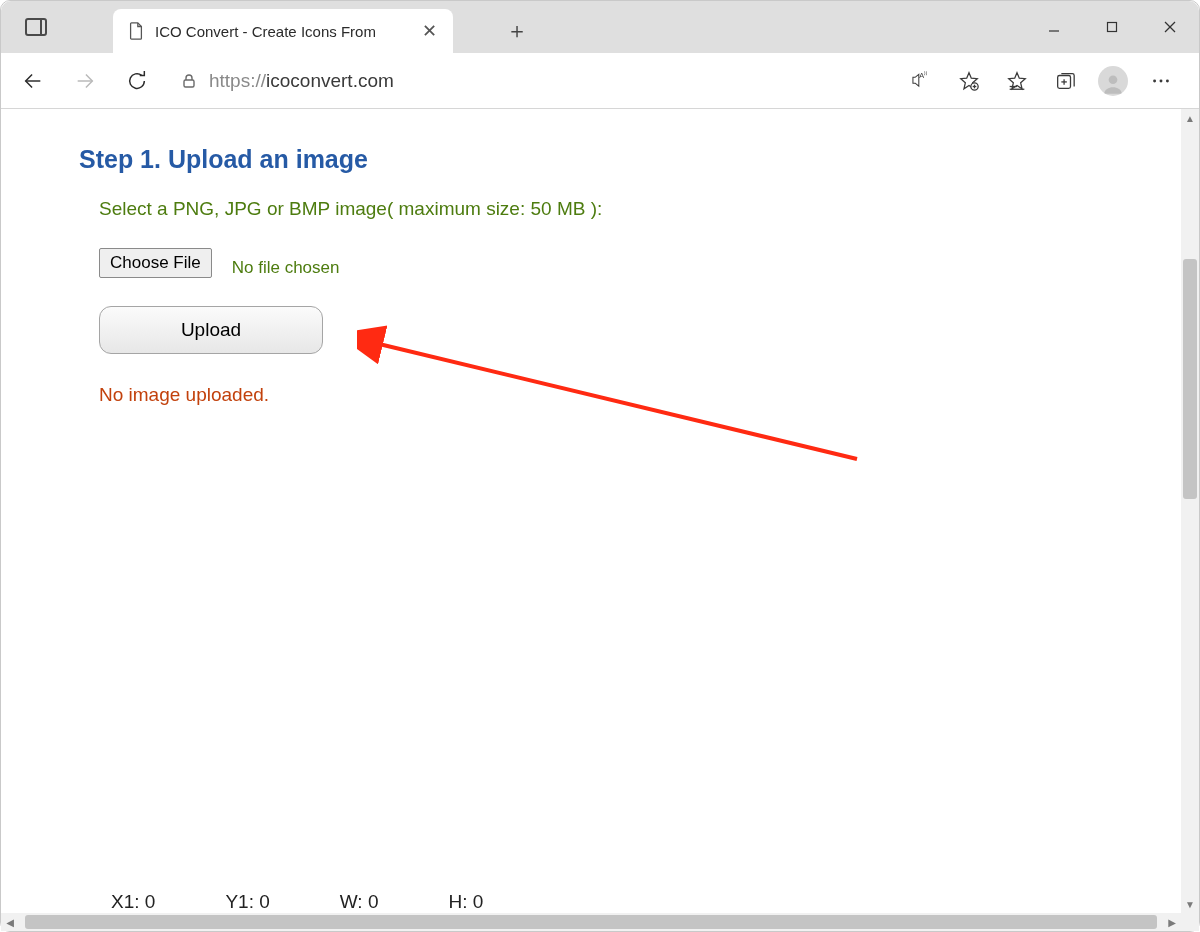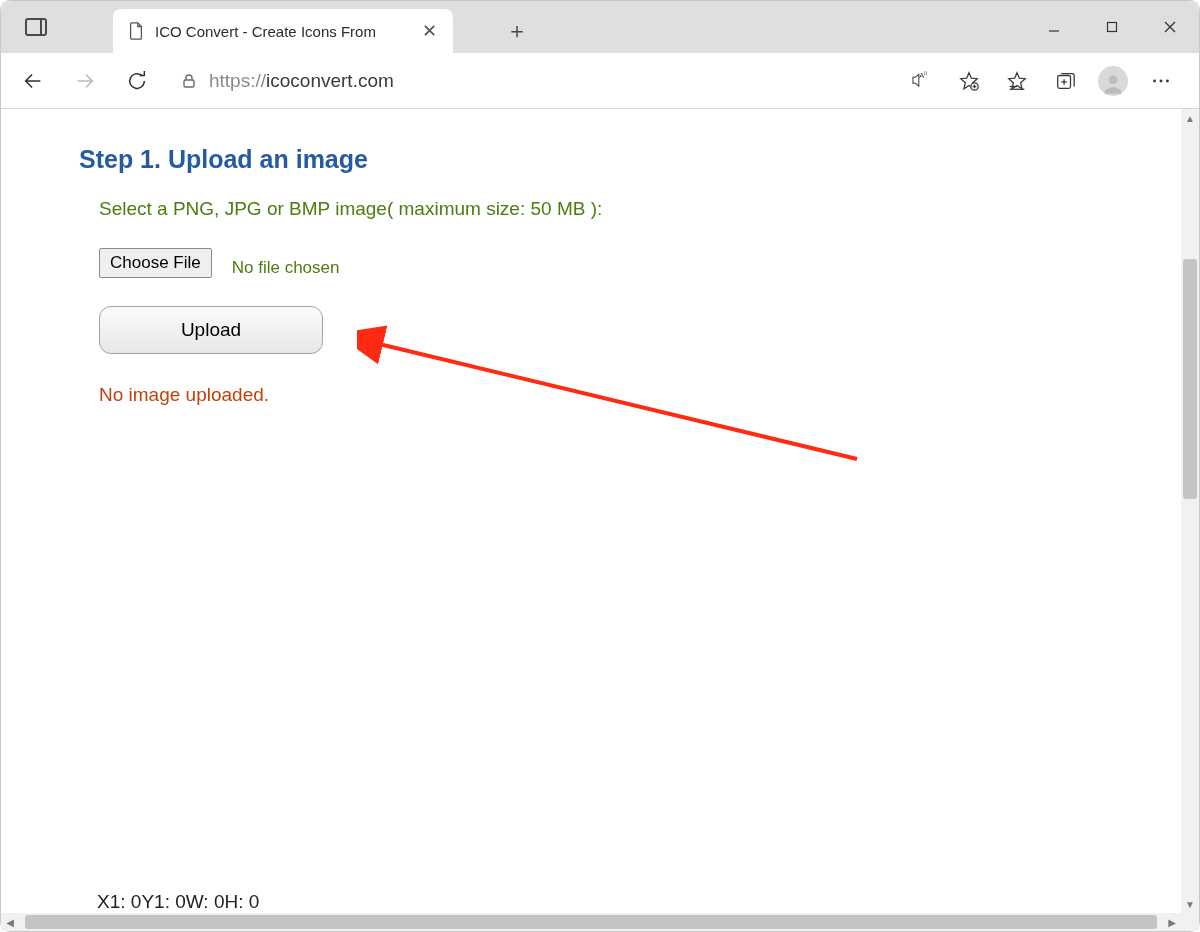--- a/index.html
+++ b/index.html
@@ -55,21 +55,21 @@
   
   h2.step { color: #265aa5; font-size: 25px; font-weight: 700; margin-bottom: 24px; margin-left: -20px; }
   .body-text { font-size: 19px; color: #4d7c0f; }
   .row { margin-bottom: 28px; }
   .choose-wrap { display: flex; align-items: flex-end; gap: 20px; }
   .choose-btn { font-size: 17px; padding: 4px 10px; background: #efefef; border: 1px solid #8a8a8a; border-radius: 2px; font-family: Arial, sans-serif; }
   .upload-btn { width: 224px; height: 48px; font-size: 19px; background: linear-gradient(#fbfbfb, #e7e7e7); border: 1px solid #a5a5a5; border-radius: 12px; display: flex; align-items: center; justify-content: center; }
   .status { font-size: 19px; color: #c2410c; margin-top: 30px; }
   .section2 { margin-top: 48px; }
   .placeholder-big { font-size: 42px; font-weight: 700; color: #767676; text-align: center; margin-top: 90px; margin-left: 260px; letter-spacing: 0.5px; }
-  .coords { position: absolute; bottom: 0; left: 96px; font-size: 19px; color: #222; display: flex; }
+  .coords { position: absolute; bottom: 0; left: 110px; font-size: 19px; color: #222; display: flex; gap: 70px; }
   .coords span.lbl { display: inline; }
 
   
   .arrow-annot { position: absolute; pointer-events: none; }
 </style>
 </head>
 <body>
 
 <div class="chrome">
 

